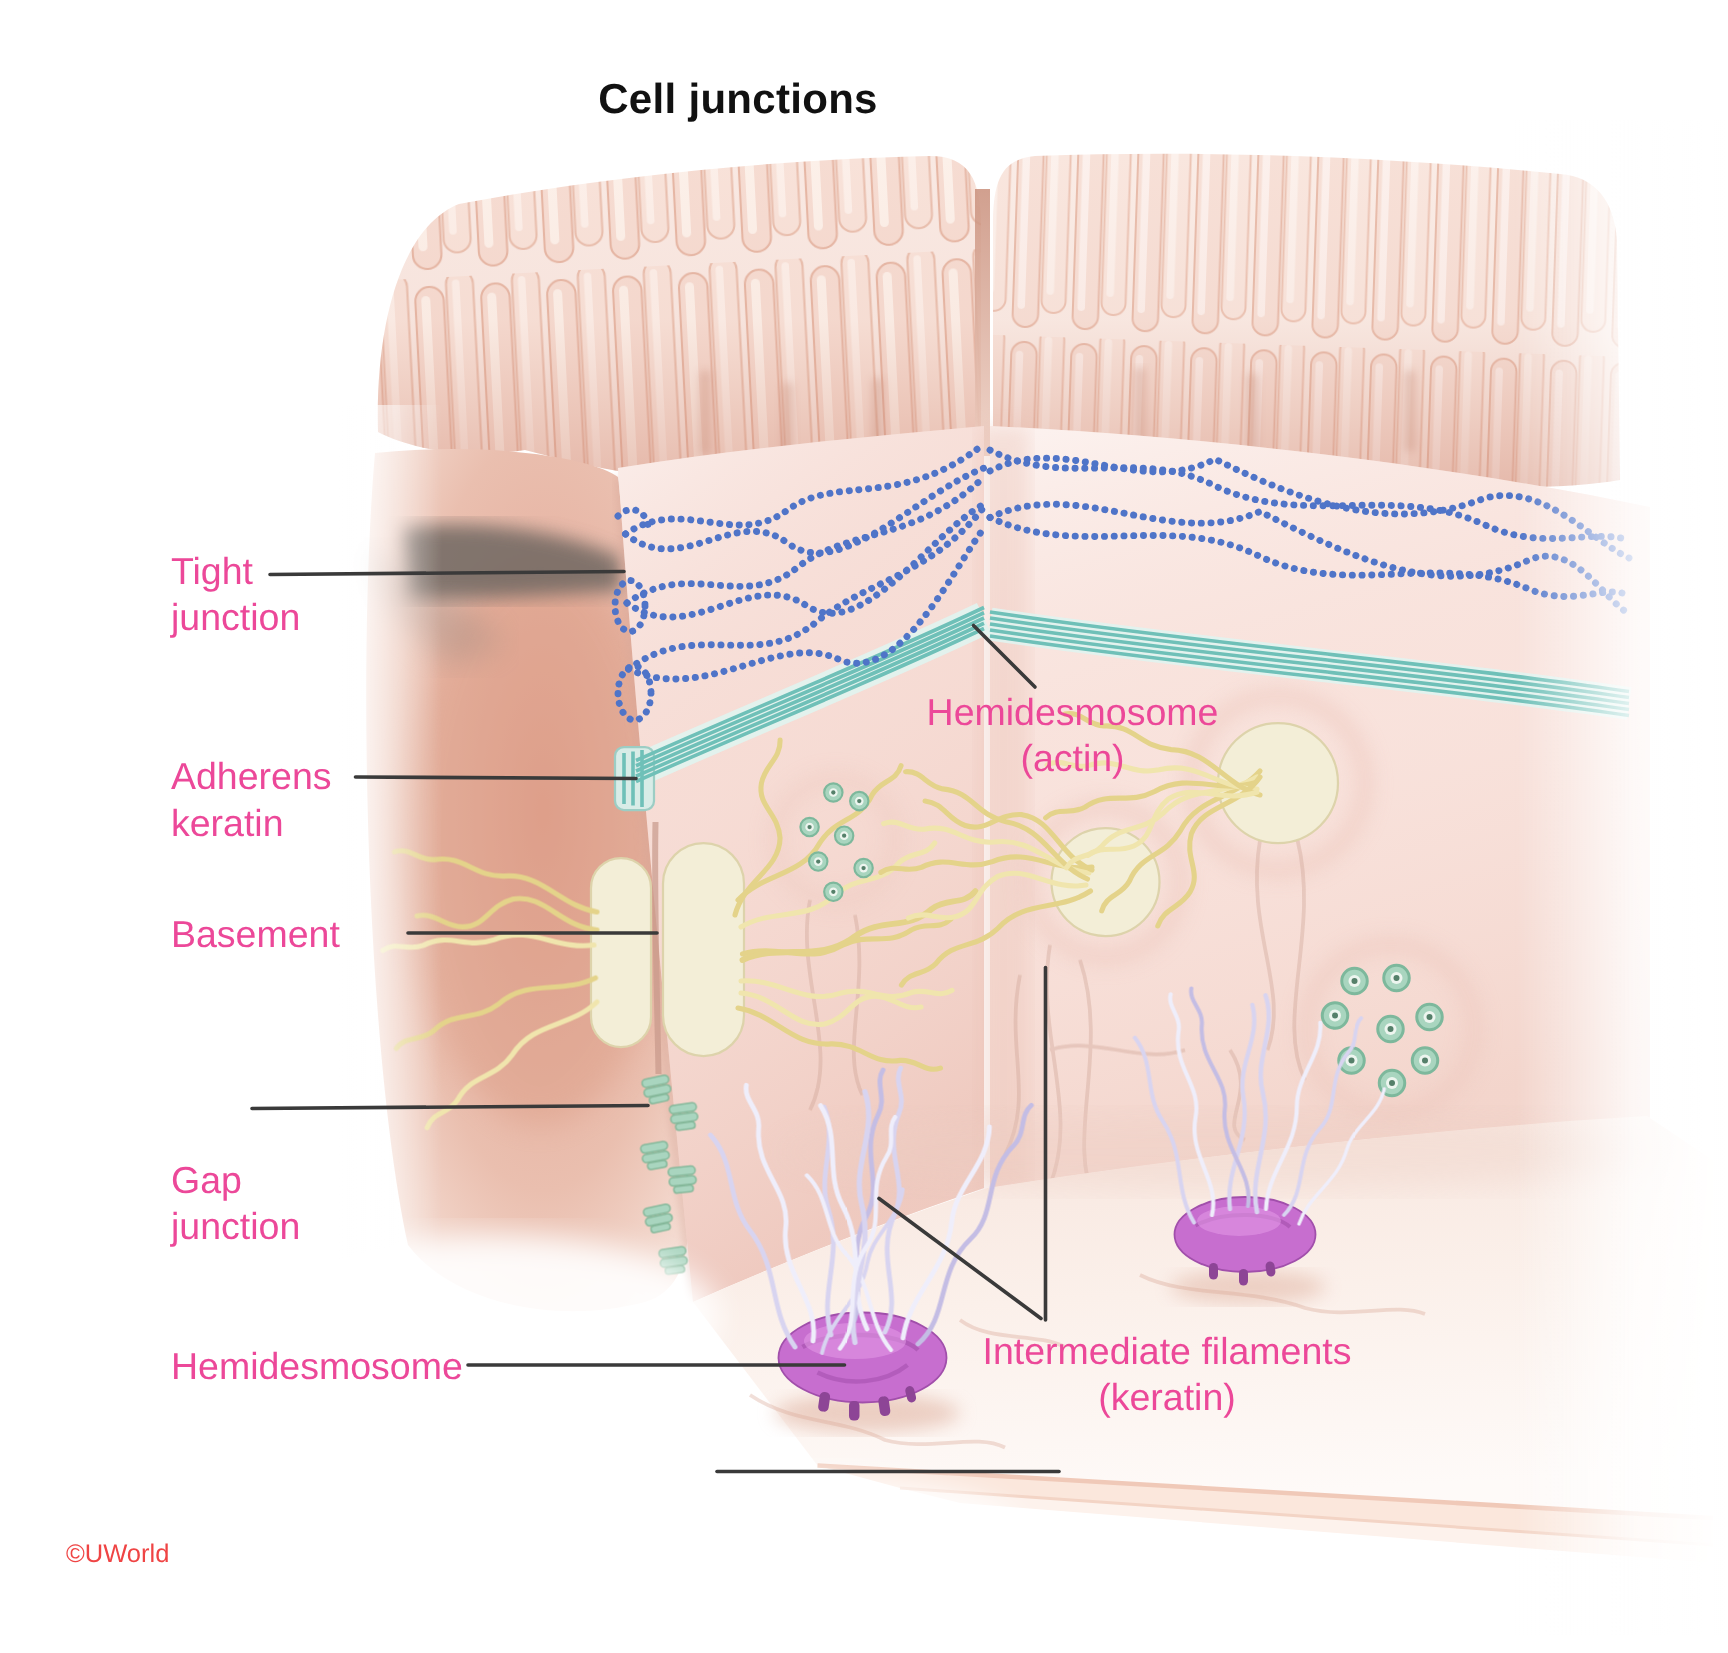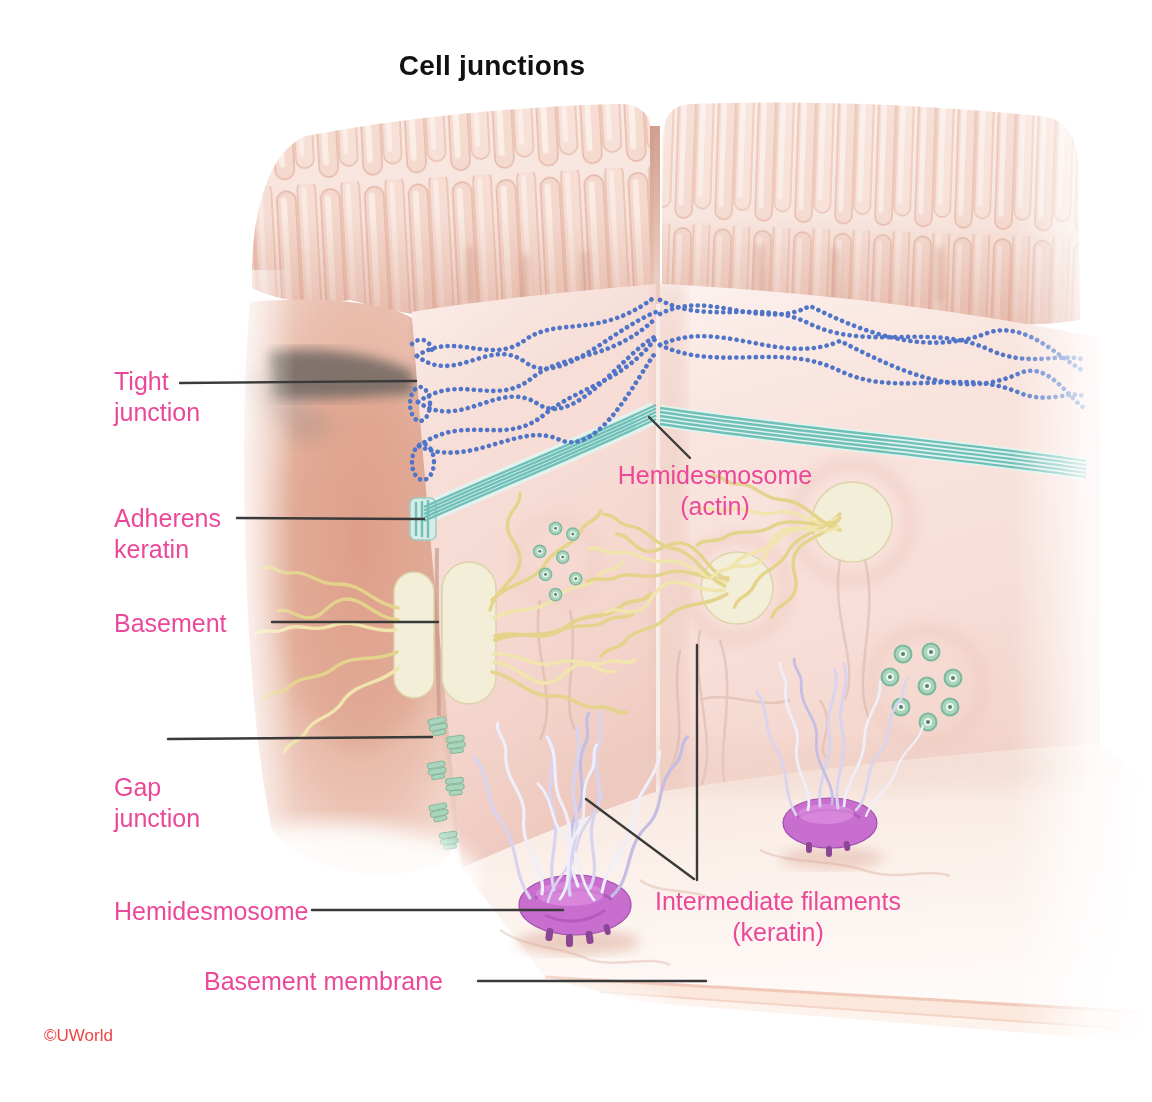--- a/index.html
+++ b/index.html
@@ -341,19 +341,18 @@
 
   <div class="title">Cell junctions</div>
   <div class="lbl lbl-tight">Tight
 junction</div>
   <div class="lbl lbl-adherens">Adherens
 keratin</div>
   <div class="lbl lbl-desmosome">Basement</div>
   <div class="lbl lbl-gap">Gap
 junction</div>
   <div class="lbl lbl-hemi">Hemidesmosome</div>
-  <div class="lbl lbl-basement">Basement membrane</div>
   <div class="lbl center lbl-microfil">Hemidesmosome
 (actin)</div>
   <div class="lbl center lbl-interfil">Intermediate filaments
 (keratin)</div>
   <div class="copyright">©UWorld</div>
 </div>
 
 </body></html>

